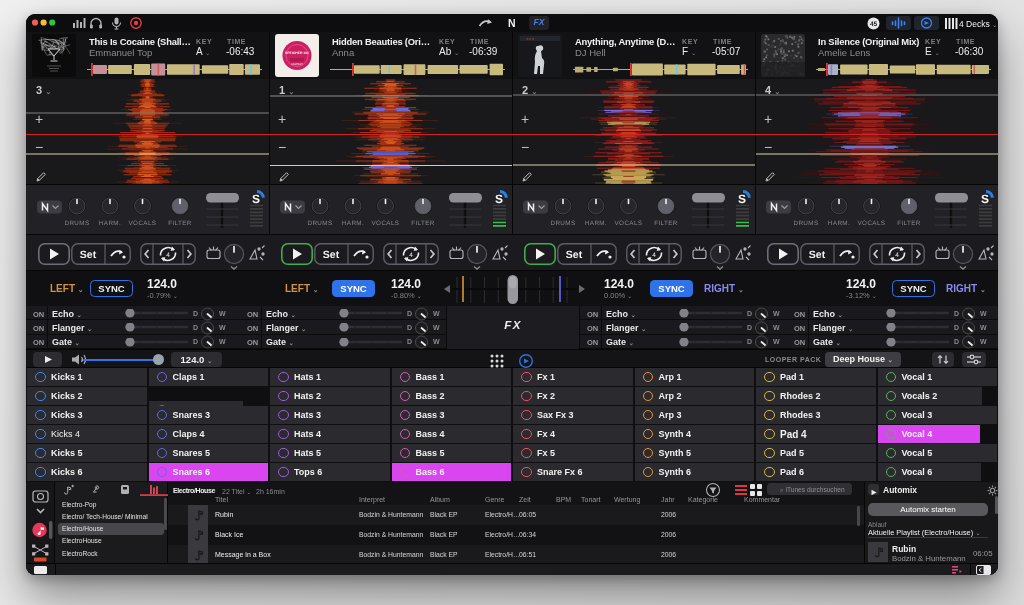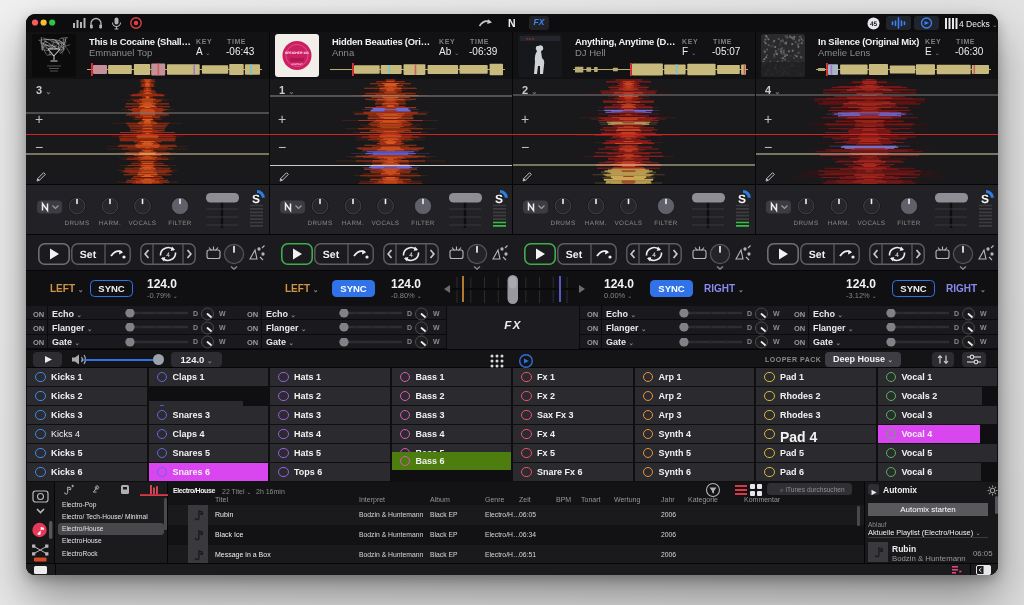--- a/index.html
+++ b/index.html
@@ -2015,21 +2015,21 @@
         <span style="position:absolute;left:24px;top:3.5px;font-size:9px;font-weight:bold;color:#f2f2f2">Bass 3</span>
       </div>
       <div class="abs" style="left:365.5px;top:57px;width:119.5px;height:18px;background:#2b2b2f">
         <span style="position:absolute;left:8px;top:3.6px;width:10.5px;height:10.5px;border:1.9px solid #d75ab2;border-radius:50%;box-sizing:border-box"></span>
         <span style="position:absolute;left:24px;top:3.5px;font-size:9px;font-weight:bold;color:#f2f2f2">Bass 4</span>
       </div>
       <div class="abs" style="left:365.5px;top:76px;width:119.5px;height:18px;background:#2b2b2f">
         <span style="position:absolute;left:8px;top:3.6px;width:10.5px;height:10.5px;border:1.9px solid #d75ab2;border-radius:50%;box-sizing:border-box"></span>
         <span style="position:absolute;left:24px;top:3.5px;font-size:9px;font-weight:bold;color:#f2f2f2">Bass 5</span>
       </div>
-      <div class="abs" style="left:365.5px;top:84px;width:119.5px;height:18px;background:#4d7c0f">
+      <div class="abs" style="left:365.5px;top:95px;width:119.5px;height:18px;background:#d946ef">
         <span style="position:absolute;left:8px;top:3.6px;width:10.5px;height:10.5px;border:1.9px solid #d75ab2;border-radius:50%;box-sizing:border-box"></span>
         <span style="position:absolute;left:24px;top:3.5px;font-size:9px;font-weight:bold;color:#f2f2f2">Bass 6</span>
       </div>
       <div class="abs" style="left:487.0px;top:0px;width:119.5px;height:18px;background:#2b2b2f">
         <span style="position:absolute;left:8px;top:3.6px;width:10.5px;height:10.5px;border:1.9px solid #e8506a;border-radius:50%;box-sizing:border-box"></span>
         <span style="position:absolute;left:24px;top:3.5px;font-size:9px;font-weight:bold;color:#f2f2f2">Fx 1</span>
       </div>
       <div class="abs" style="left:487.0px;top:19px;width:119.5px;height:18px;background:#2b2b2f">
         <span style="position:absolute;left:8px;top:3.6px;width:10.5px;height:10.5px;border:1.9px solid #e8506a;border-radius:50%;box-sizing:border-box"></span>
         <span style="position:absolute;left:24px;top:3.5px;font-size:9px;font-weight:bold;color:#f2f2f2">Fx 2</span>
@@ -2081,21 +2081,21 @@
       <div class="abs" style="left:730.0px;top:19px;width:119.5px;height:18px;background:#2b2b2f">
         <span style="position:absolute;left:8px;top:3.6px;width:10.5px;height:10.5px;border:1.9px solid #d4b63e;border-radius:50%;box-sizing:border-box"></span>
         <span style="position:absolute;left:24px;top:3.5px;font-size:9px;font-weight:bold;color:#f2f2f2">Rhodes 2</span>
       </div>
       <div class="abs" style="left:730.0px;top:38px;width:119.5px;height:18px;background:#2b2b2f">
         <span style="position:absolute;left:8px;top:3.6px;width:10.5px;height:10.5px;border:1.9px solid #d4b63e;border-radius:50%;box-sizing:border-box"></span>
         <span style="position:absolute;left:24px;top:3.5px;font-size:9px;font-weight:bold;color:#f2f2f2">Rhodes 3</span>
       </div>
       <div class="abs" style="left:730.0px;top:57px;width:119.5px;height:18px;background:#2b2b2f">
         <span style="position:absolute;left:8px;top:3.6px;width:10.5px;height:10.5px;border:1.9px solid #d4b63e;border-radius:50%;box-sizing:border-box"></span>
-        <span style="position:absolute;left:24px;top:3.5px;font-size:14px;font-weight:bold;color:#f2f2f2">Pad 4</span>
+        <span style="position:absolute;left:24px;top:3.5px;font-size:10px;font-weight:bold;color:#f2f2f2">Pad 4</span>
       </div>
       <div class="abs" style="left:730.0px;top:76px;width:119.5px;height:18px;background:#2b2b2f">
         <span style="position:absolute;left:8px;top:3.6px;width:10.5px;height:10.5px;border:1.9px solid #d4b63e;border-radius:50%;box-sizing:border-box"></span>
         <span style="position:absolute;left:24px;top:3.5px;font-size:9px;font-weight:bold;color:#f2f2f2">Pad 5</span>
       </div>
       <div class="abs" style="left:730.0px;top:95px;width:119.5px;height:18px;background:#2b2b2f">
         <span style="position:absolute;left:8px;top:3.6px;width:10.5px;height:10.5px;border:1.9px solid #d4b63e;border-radius:50%;box-sizing:border-box"></span>
         <span style="position:absolute;left:24px;top:3.5px;font-size:9px;font-weight:bold;color:#f2f2f2">Pad 6</span>
       </div>
       <div class="abs" style="left:851.5px;top:0px;width:119.5px;height:18px;background:#2b2b2f">
@@ -2238,21 +2238,21 @@
             <line x1="5.5" y1="8.7" x2="5.5" y2="10.5"></line>
             <line x1="0.5" y1="5.5" x2="2.3" y2="5.5"></line>
             <line x1="8.7" y1="5.5" x2="10.5" y2="5.5"></line>
             <line x1="2" y1="2" x2="3.2" y2="3.2"></line>
             <line x1="7.8" y1="7.8" x2="9" y2="9"></line>
             <line x1="9" y1="2" x2="7.8" y2="3.2"></line>
             <line x1="3.2" y1="7.8" x2="2" y2="9"></line>
           </g>
         </svg>
         <div class="abs" style="left:129.5px;top:14px;width:3px;height:18px;background:#55555a;border-radius:1.5px"></div>
-        <div class="abs" style="left:3px;top:21px;width:120px;height:13px;background:#58585d;border-radius:0;font-size:8px;color:#fff;text-align:center;line-height:13px">Automix starten</div>
+        <div class="abs" style="left:3px;top:21px;width:120px;height:13px;background:#58585d;border-radius:5px;font-size:8px;color:#fff;text-align:center;line-height:13px">Automix starten</div>
         <div class="abs" style="left:3px;top:39px;font-size:6.5px;color:#8a8a8e">Ablauf</div>
         <div class="abs" style="left:3px;top:46px;font-size:7.4px;color:#f0f0f0;white-space:nowrap">Aktuelle Playlist (Electro/House) <span style="color:#98989c;font-size:6.5px">⌄</span></div>
         <div class="abs" style="left:3px;top:54.5px;width:120px;height:1px;background:#3a3a3e"></div>
         <div class="abs" style="left:3px;top:60px;width:20px;height:20px;background:#3a3a3e"><svg width="20" height="20" viewBox="0 0 20 20">
             <path d="M7.5 13 a1.7 1.7 0 1 0 3.4 0 l0 -6.8 l3.4 0.9 l0 2.3 l-2.4 -0.65" fill="none" stroke="#1a1a1c" stroke-width="1.3"></path>
           </svg></div>
         <div class="abs" style="left:27px;top:62px;font-size:8.5px;font-weight:bold;color:#ececee">Rubin</div>
         <div class="abs" style="left:27px;top:71.5px;font-size:7.8px;color:#98989c">Bodzin &amp; Huntemann</div>
         <div class="abs" style="left:108px;top:66.5px;font-size:7.8px;color:#98989c">06:05</div>
       </div>

